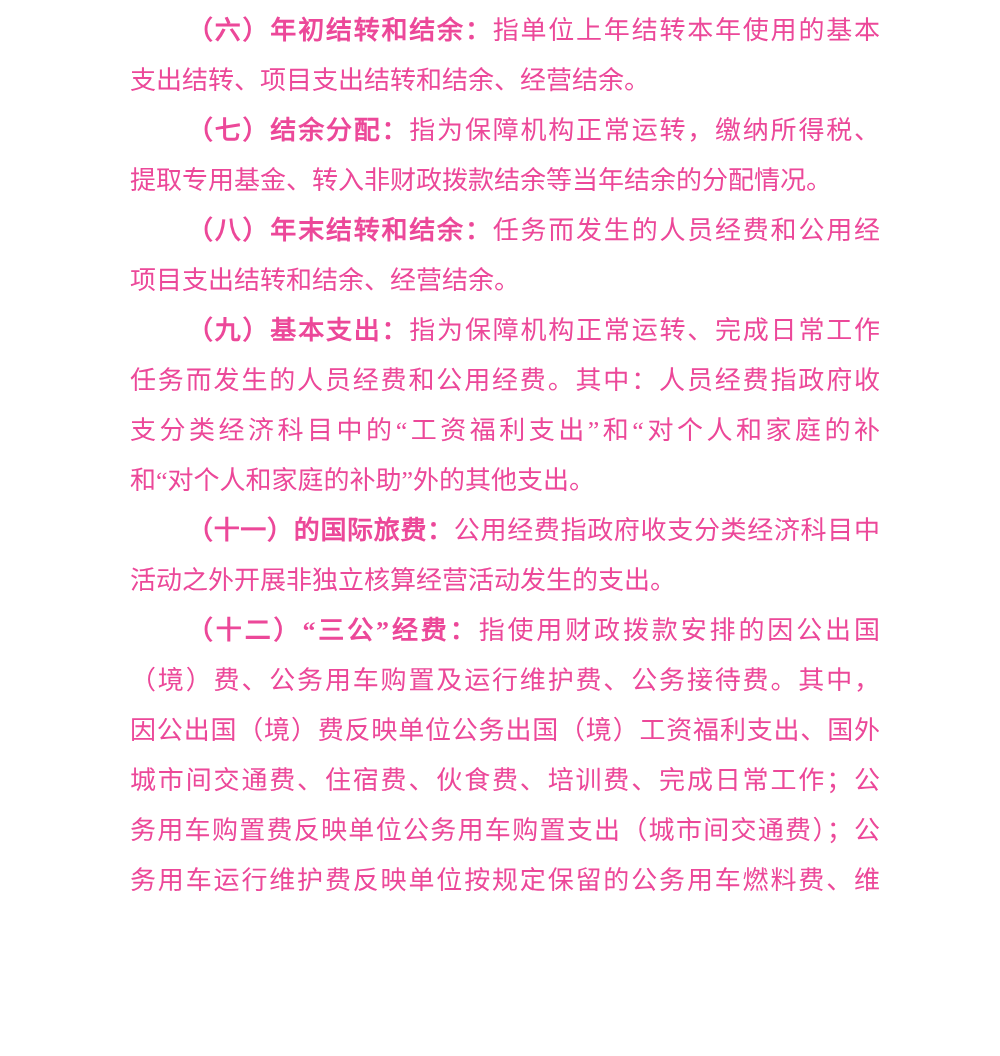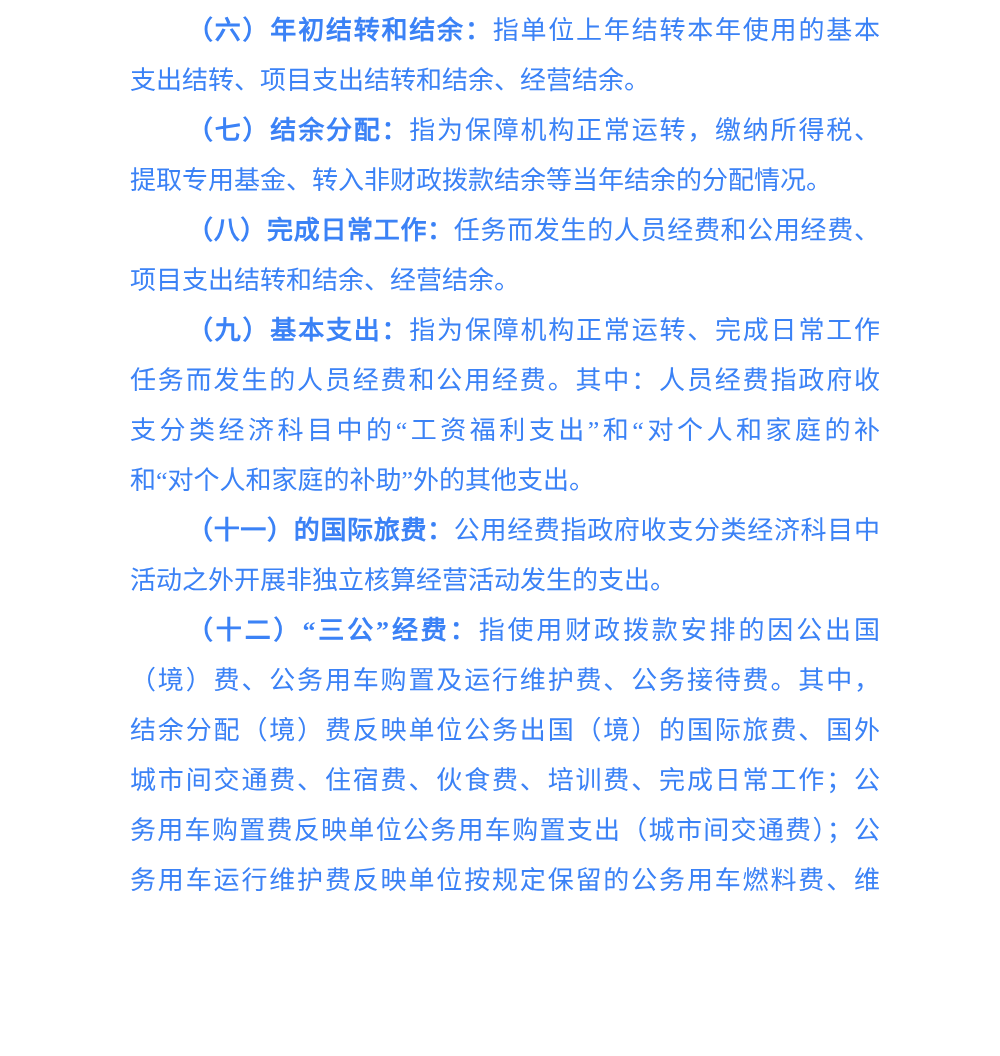--- a/index.html
+++ b/index.html
@@ -20,21 +20,21 @@
     width: 750px;
   }
   .paragraph {
     margin: 0;
     padding: 0;
   }
   .line {
     height: 50px;
     line-height: 50px;
     font-size: 26px;
-    color: #3b82f6;
+    color: #ec4899;
     white-space: normal;
     overflow: hidden;
   }
   
   .line.fill {
     text-align: justify;
     text-align-last: justify;
   }
   
   .line.indent {
@@ -49,34 +49,34 @@
 <div class="doc">
     <div class="paragraph">
       <div class="line indent fill"><span class="seg bold">（六）年初结转和结余：</span><span class="seg">指单位上年结转本年使用的基本</span></div>
       <div class="line"><span class="seg">支出结转、项目支出结转和结余、经营结余。</span></div>
     </div>
     <div class="paragraph">
       <div class="line indent fill"><span class="seg bold">（七）结余分配：</span><span class="seg">指为保障机构正常运转，缴纳所得税、</span></div>
       <div class="line"><span class="seg">提取专用基金、转入非财政拨款结余等当年结余的分配情况。</span></div>
     </div>
     <div class="paragraph">
-      <div class="line indent fill"><span class="seg bold">（八）完成日常工作：</span><span class="seg">任务而发生的人员经费和公用经费、</span></div>
+      <div class="line indent fill"><span class="seg bold">（八）年末结转和结余：</span><span class="seg">任务而发生的人员经费和公用经费、</span></div>
       <div class="line"><span class="seg">项目支出结转和结余、经营结余。</span></div>
     </div>
     <div class="paragraph">
       <div class="line indent fill"><span class="seg bold">（九）基本支出：</span><span class="seg">指为保障机构正常运转、完成日常工作</span></div>
       <div class="line fill"><span class="seg">任务而发生的人员经费和公用经费。其中：人员经费指政府收</span></div>
       <div class="line fill"><span class="seg">支分类经济科目中的“工资福利支出”和“对个人和家庭的补</span></div>
       <div class="line"><span class="seg">和“对个人和家庭的补助”外的其他支出。</span></div>
     </div>
     <div class="paragraph">
       <div class="line indent fill"><span class="seg bold">（十一）的国际旅费：</span><span class="seg">公用经费指政府收支分类经济科目中除</span></div>
       <div class="line"><span class="seg">活动之外开展非独立核算经营活动发生的支出。</span></div>
     </div>
     <div class="paragraph">
       <div class="line indent fill"><span class="seg bold">（十二）“三公”经费：</span><span class="seg">指使用财政拨款安排的因公出国</span></div>
       <div class="line fill"><span class="seg">（境）费、公务用车购置及运行维护费、公务接待费。其中，</span></div>
-      <div class="line fill"><span class="seg">结余分配（境）费反映单位公务出国（境）的国际旅费、国外</span></div>
+      <div class="line fill"><span class="seg">因公出国（境）费反映单位公务出国（境）工资福利支出、国外</span></div>
       <div class="line fill"><span class="seg">城市间交通费、住宿费、伙食费、培训费、完成日常工作；公</span></div>
       <div class="line fill"><span class="seg">务用车购置费反映单位公务用车购置支出（城市间交通费）；公</span></div>
       <div class="line fill"><span class="seg">务用车运行维护费反映单位按规定保留的公务用车燃料费、维</span></div>
     </div>
   </div>
 
 </body></html>

